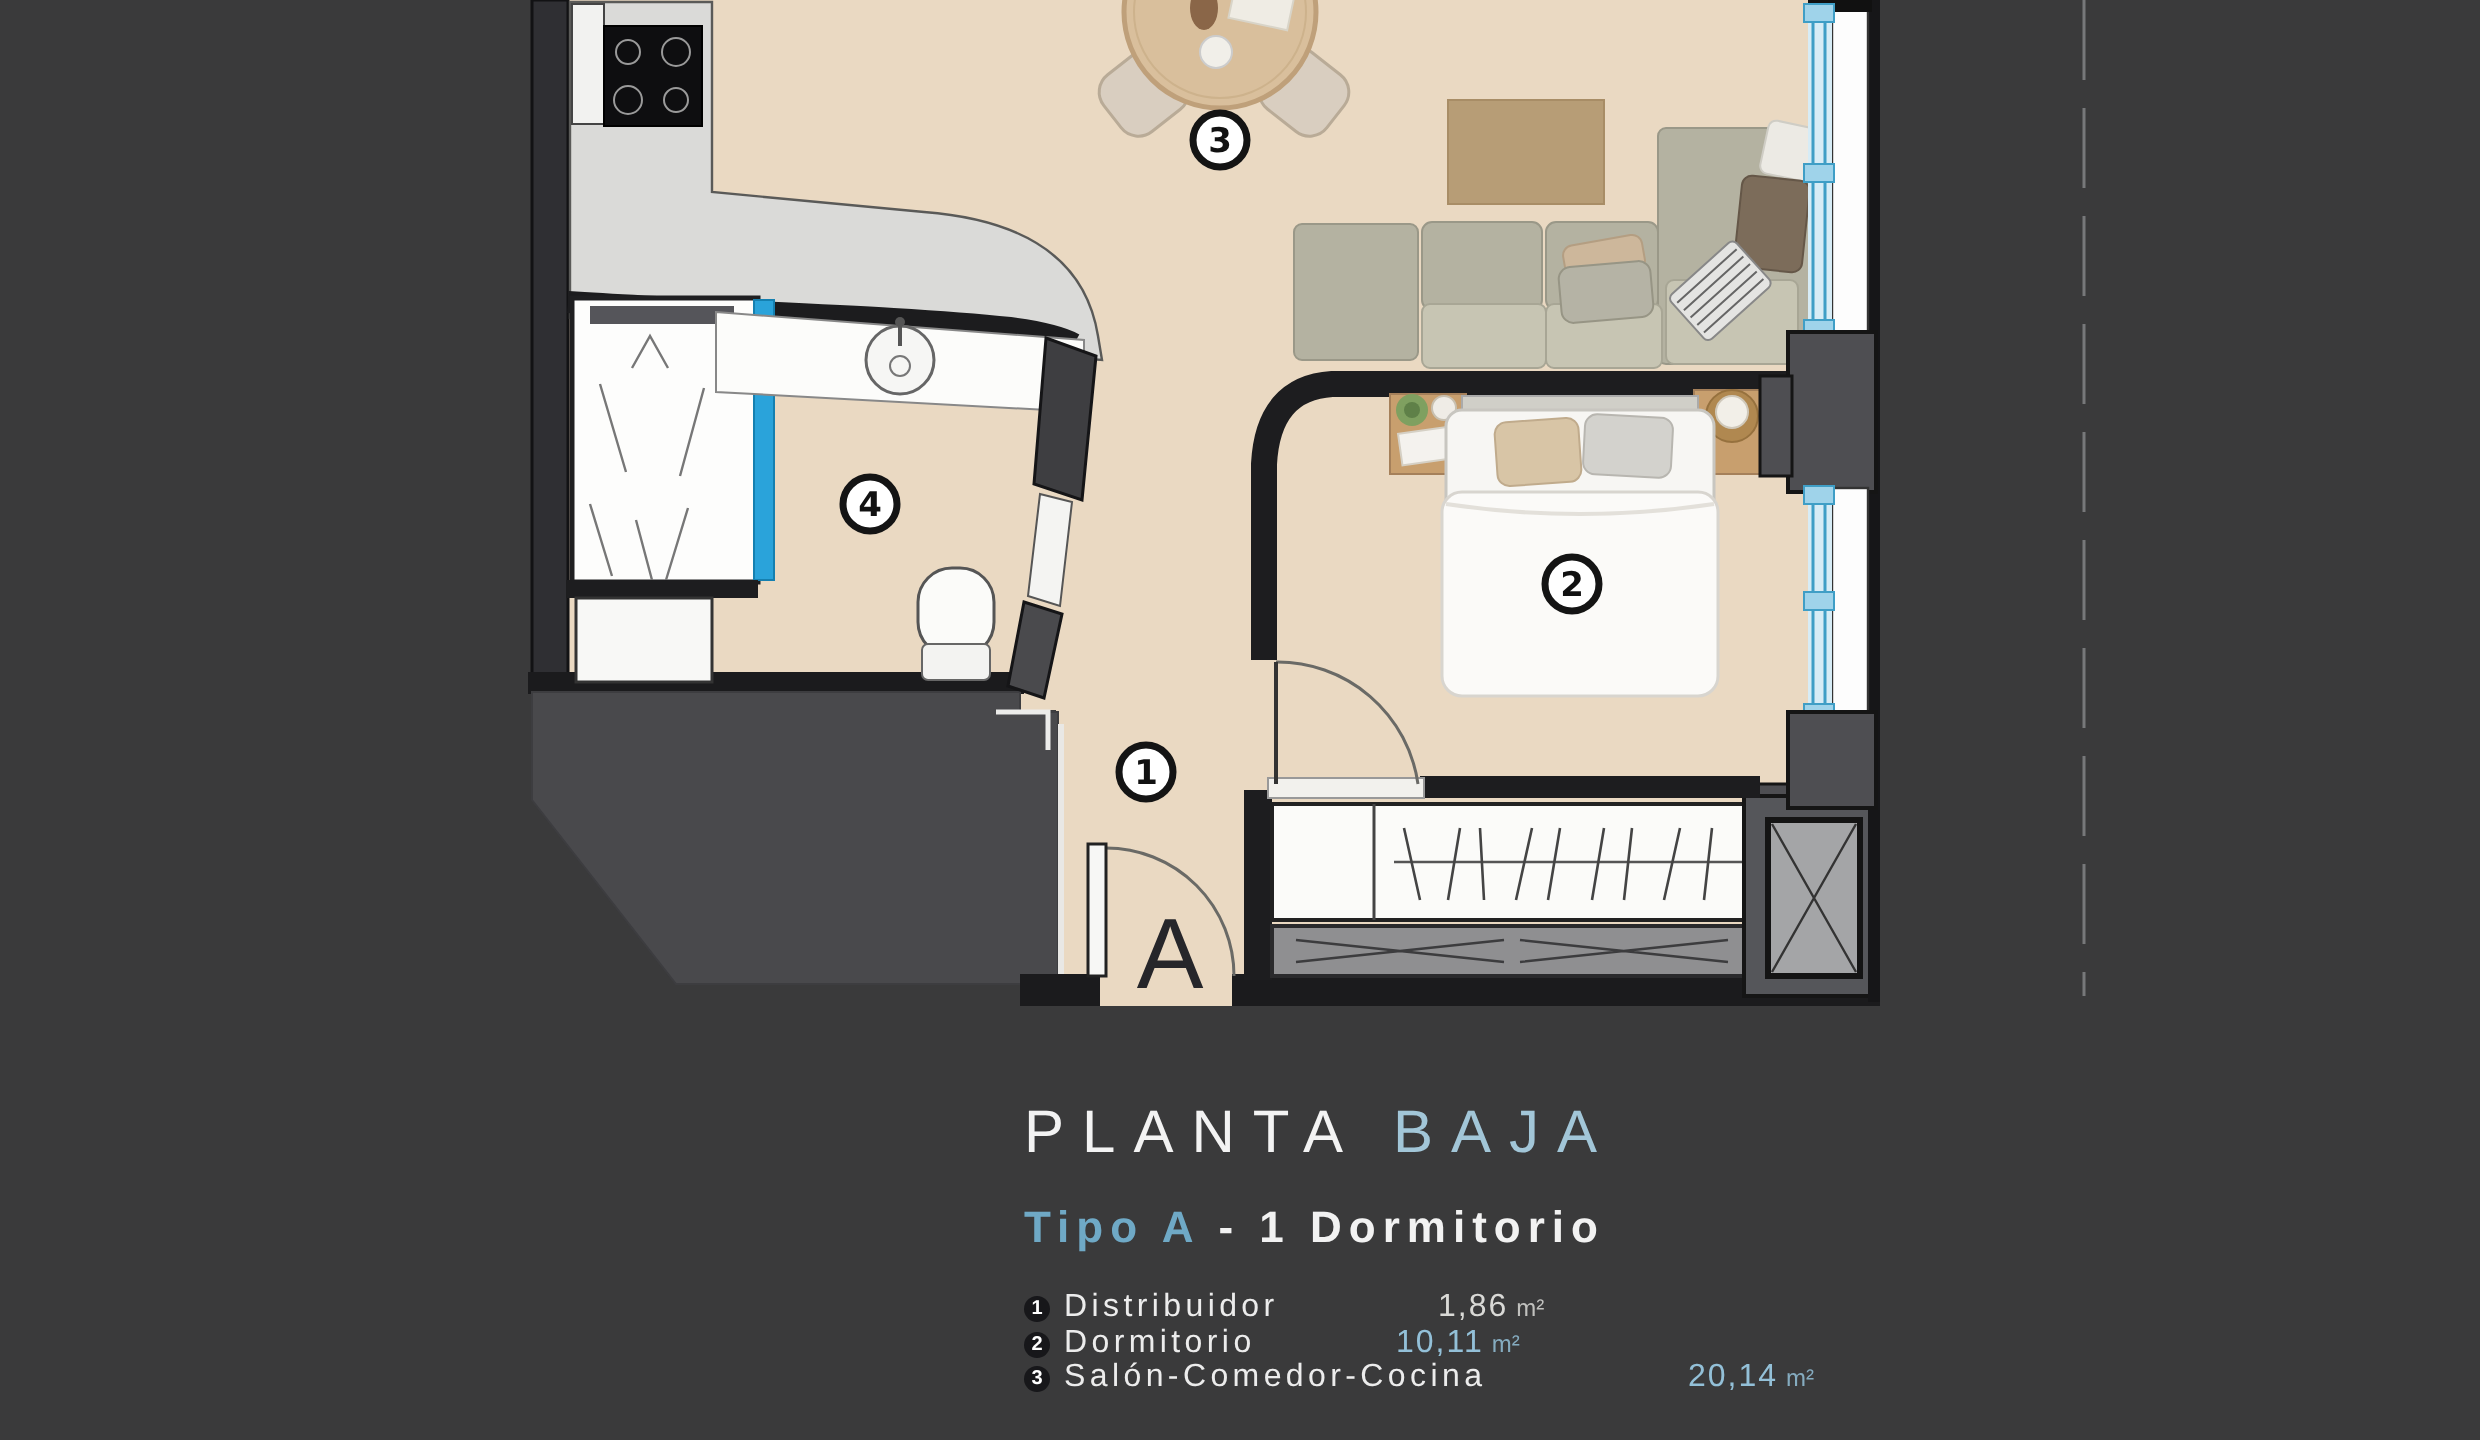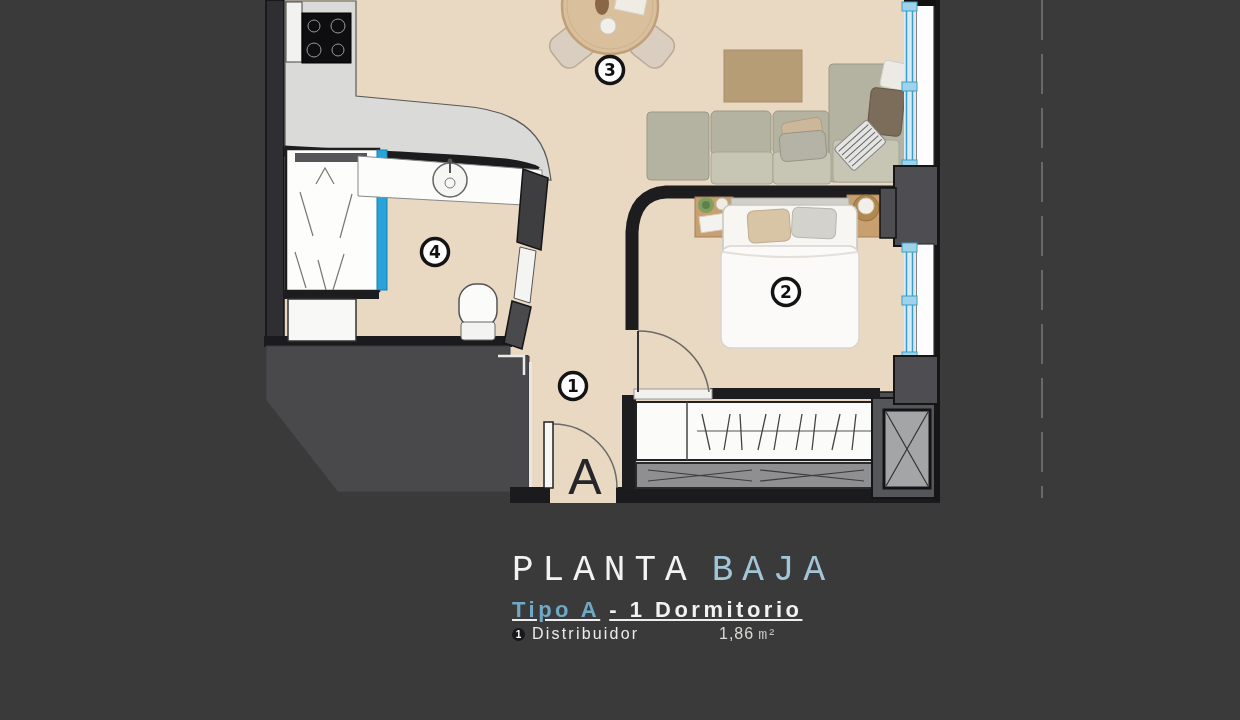--- a/index.html
+++ b/index.html
@@ -3,40 +3,40 @@
 <meta charset="utf-8">
 <style>
   html,body{margin:0;padding:0;}
   body{
     width:1240px;height:720px;position:relative;overflow:hidden;
     background:#3a3a3b;
     font-family:"Liberation Sans","DejaVu Sans",sans-serif;
   }
   #plan-svg{position:absolute;left:0;top:0;width:1240px;height:720px;display:block;}
   .textblock{position:absolute;left:512px;top:550px;width:560px;color:#eee;}
-  .main-title{font-size:36px;letter-spacing:9px;font-weight:400;white-space:nowrap;font-family:Liberation Mono, monospace;}
+  .main-title{font-size:30px;letter-spacing:9px;font-weight:400;white-space:nowrap;}
   .main-title .t1{color:#f3f3f3;margin-right:16px;}
   .main-title .t2{color:#a2c6d8;}
-  .sub-title{margin-top:6px;font-size:22px;font-weight:700;letter-spacing:3.5px;white-space:nowrap;text-decoration:underline;}
+  .sub-title{margin-top:17px;font-size:22px;font-weight:700;letter-spacing:3.5px;white-space:nowrap;}
   .sub-title .s1{color:#6fa9c6;}
   .sub-title .s2{color:#f2f2f2;margin-left:9px;}
-  .legend{margin-top:2px;font-size:16px;letter-spacing:2.2px;}
+  .legend{margin-top:18px;font-size:16px;letter-spacing:2.2px;}
   .legend-row{position:relative;height:17.5px;line-height:17.5px;white-space:nowrap;}
   .bullet{
     display:inline-block;width:13px;height:13px;border-radius:50%;
     background:#17171a;color:#fff;font-size:10px;font-weight:700;text-align:center;
     line-height:13px;letter-spacing:0;vertical-align:1px;margin-right:7px;
   }
   .room-name{color:#ececec;}
   .area-val{position:absolute;top:0;letter-spacing:1px;}
   .legend-row:nth-child(1) .area-val{left:207px;color:#d9d9d6;}
   .legend-row:nth-child(2) .area-val{left:186px;color:#93c0d8;}
   .legend-row:nth-child(3) .area-val{left:332px;color:#93c0d8;}
   .legend-row:nth-child(4) .area-val{left:120px;color:#93c0d8;}
-  .unit{font-size:15px;margin-left:4px;opacity:.85;letter-spacing:0;font-family:Liberation Mono, monospace;}
+  .unit{font-size:12px;margin-left:4px;opacity:.85;letter-spacing:0;}
 </style>
 </head>
 <body>
 
 <svg id="plan-svg" viewBox="0 0 1240 720">
 
   <polygon points="284,0 936,0 936,503 528,503 528,355 284,355" fill="#ead9c2"></polygon>
 
   <g>
     <rect x="266" y="0" width="18" height="346" fill="#2f2f33" stroke="#121214" stroke-width="1.5"></rect>
@@ -231,14 +231,22 @@
     <span class="t1">PLANTA</span><span class="t2">BAJA</span>
   </div>
   <div class="sub-title">
     <span class="s1">Tipo A</span><span class="s2">- 1  Dormitorio</span>
   </div>
   <div class="legend">
     <div class="legend-row">
       <span class="bullet">1</span><span class="room-name">Distribuidor</span>
       <span class="area-val"><span>1,86</span><span class="unit">m²</span></span>
     </div>
+    <div class="legend-row">
+      <span class="bullet">2</span><span class="room-name">Dormitorio</span>
+      <span class="area-val"><span>10,11</span><span class="unit">m²</span></span>
+    </div>
+    <div class="legend-row">
+      <span class="bullet">3</span><span class="room-name">Salón-Comedor-Cocina</span>
+      <span class="area-val"><span>20,14</span><span class="unit">m²</span></span>
+    </div>
   </div>
 </div>
 
 </body></html>

